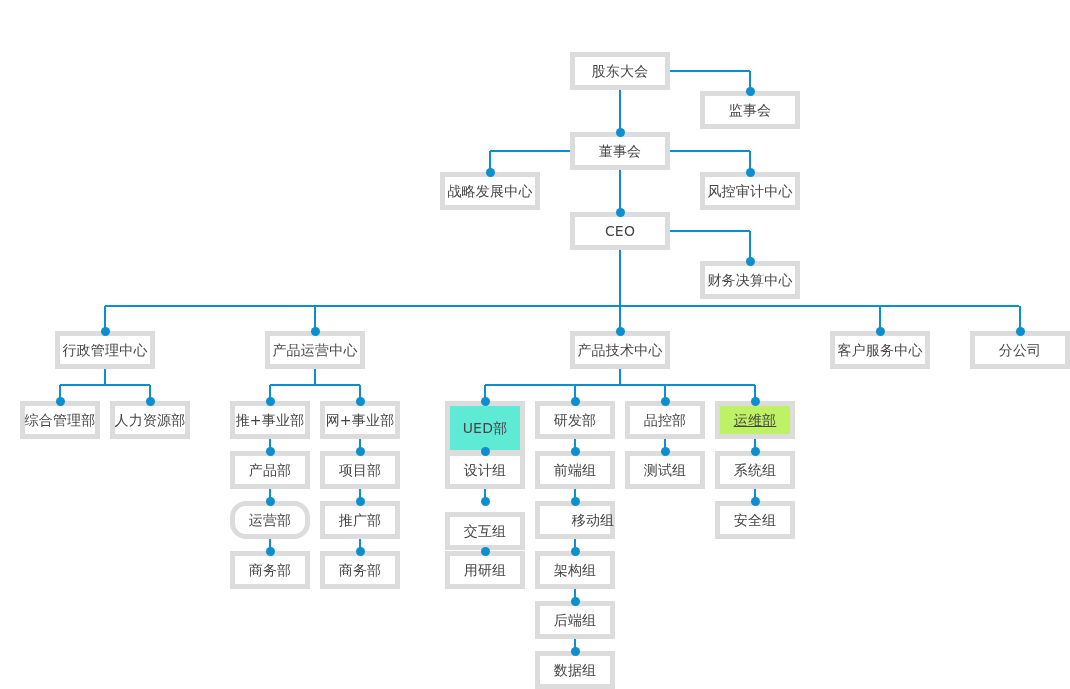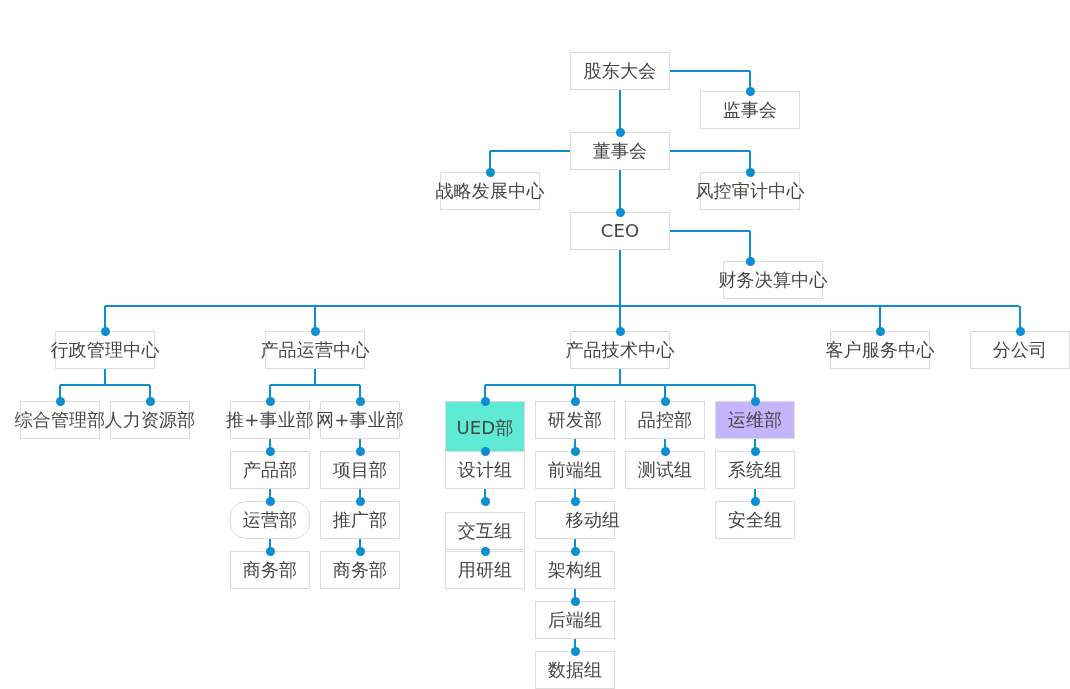--- a/index.html
+++ b/index.html
@@ -20,24 +20,24 @@
     position: absolute;
     left: 0;
     top: 0;
     width: 1070px;
     height: 689px;
     pointer-events: none;
   }
   .node {
     position: absolute;
     box-sizing: border-box;
-    border: 1px solid #0369a1;
+    border: 5px solid #0369a1;
     background: #ffffff;
     color: #454545;
-    font-size: 18px;
+    font-size: 14px;
     line-height: 1;
     display: flex;
     align-items: center;
     justify-content: center;
     text-align: center;
     white-space: nowrap;
     letter-spacing: 0.2px;
   }
   .dot {
     position: absolute;
@@ -102,40 +102,40 @@
       <line x1="575" y1="589" x2="575" y2="601" stroke="#0c8fce" stroke-width="1.6" shape-rendering="crispEdges"></line>
       <line x1="575" y1="639" x2="575" y2="651" stroke="#0c8fce" stroke-width="1.6" shape-rendering="crispEdges"></line>
     </svg>
   <div id="nodes">
       <div class="node" style="left: 570px; top: 52px; width: 100px; height: 38px; border-color: rgb(220, 220, 220); background: rgb(255, 255, 255); color: rgb(69, 69, 69);">股东大会</div>
       <div class="node" style="left: 700px; top: 91px; width: 100px; height: 38px; border-color: rgb(220, 220, 220); background: rgb(255, 255, 255); color: rgb(69, 69, 69);">监事会</div>
       <div class="node" style="left: 570px; top: 132px; width: 100px; height: 38px; border-color: rgb(220, 220, 220); background: rgb(255, 255, 255); color: rgb(69, 69, 69);">董事会</div>
       <div class="node" style="left: 440px; top: 172px; width: 100px; height: 38px; border-color: rgb(220, 220, 220); background: rgb(255, 255, 255); color: rgb(69, 69, 69);">战略发展中心</div>
       <div class="node" style="left: 700px; top: 172px; width: 100px; height: 38px; border-color: rgb(220, 220, 220); background: rgb(255, 255, 255); color: rgb(69, 69, 69);">风控审计中心</div>
       <div class="node" style="left: 570px; top: 212px; width: 100px; height: 38px; border-color: rgb(220, 220, 220); background: rgb(255, 255, 255); color: rgb(69, 69, 69);">CEO</div>
-      <div class="node" style="left: 700px; top: 261px; width: 100px; height: 38px; border-color: rgb(220, 220, 220); background: rgb(255, 255, 255); color: rgb(69, 69, 69); margin-left: 23px;">财务决算中心</div>
+      <div class="node" style="left: 700px; top: 261px; width: 100px; height: 38px; border-color: rgb(220, 220, 220); background: rgb(255, 255, 255); color: rgb(69, 69, 69);">财务决算中心</div>
       <div class="node" style="left: 55px; top: 331px; width: 100px; height: 38px; border-color: rgb(220, 220, 220); background: rgb(255, 255, 255); color: rgb(69, 69, 69);">行政管理中心</div>
       <div class="node" style="left: 265px; top: 331px; width: 100px; height: 38px; border-color: rgb(220, 220, 220); background: rgb(255, 255, 255); color: rgb(69, 69, 69);">产品运营中心</div>
       <div class="node" style="left: 570px; top: 331px; width: 100px; height: 38px; border-color: rgb(220, 220, 220); background: rgb(255, 255, 255); color: rgb(69, 69, 69);">产品技术中心</div>
       <div class="node" style="left: 830px; top: 331px; width: 100px; height: 38px; border-color: rgb(220, 220, 220); background: rgb(255, 255, 255); color: rgb(69, 69, 69);">客户服务中心</div>
       <div class="node" style="left: 970px; top: 331px; width: 100px; height: 38px; border-color: rgb(220, 220, 220); background: rgb(255, 255, 255); color: rgb(69, 69, 69);">分公司</div>
       <div class="node" style="left: 20px; top: 401px; width: 80px; height: 38px; border-color: rgb(220, 220, 220); background: rgb(255, 255, 255); color: rgb(69, 69, 69);">综合管理部</div>
       <div class="node" style="left: 110px; top: 401px; width: 80px; height: 38px; border-color: rgb(220, 220, 220); background: rgb(255, 255, 255); color: rgb(69, 69, 69);">人力资源部</div>
       <div class="node" style="left: 230px; top: 401px; width: 80px; height: 38px; border-color: rgb(220, 220, 220); background: rgb(255, 255, 255); color: rgb(69, 69, 69);">推+事业部</div>
       <div class="node" style="left: 320px; top: 401px; width: 80px; height: 38px; border-color: rgb(220, 220, 220); background: rgb(255, 255, 255); color: rgb(69, 69, 69);">网+事业部</div>
       <div class="node" style="left: 230px; top: 451px; width: 80px; height: 38px; border-color: rgb(220, 220, 220); background: rgb(255, 255, 255); color: rgb(69, 69, 69);">产品部</div>
       <div class="node" style="left: 320px; top: 451px; width: 80px; height: 38px; border-color: rgb(220, 220, 220); background: rgb(255, 255, 255); color: rgb(69, 69, 69);">项目部</div>
       <div class="node" style="left: 230px; top: 501px; width: 80px; height: 38px; border-color: rgb(220, 220, 220); background: rgb(255, 255, 255); color: rgb(69, 69, 69); border-radius: 16px;">运营部</div>
       <div class="node" style="left: 320px; top: 501px; width: 80px; height: 38px; border-color: rgb(220, 220, 220); background: rgb(255, 255, 255); color: rgb(69, 69, 69);">推广部</div>
       <div class="node" style="left: 230px; top: 551px; width: 80px; height: 38px; border-color: rgb(220, 220, 220); background: rgb(255, 255, 255); color: rgb(69, 69, 69);">商务部</div>
       <div class="node" style="left: 320px; top: 551px; width: 80px; height: 38px; border-color: rgb(220, 220, 220); background: rgb(255, 255, 255); color: rgb(69, 69, 69);">商务部</div>
       <div class="node" style="left: 445px; top: 401px; width: 80px; height: 54px; border-color: rgb(220, 220, 220); background: #5eead4; color: rgb(69, 69, 69);">UED部</div>
       <div class="node" style="left: 535px; top: 401px; width: 80px; height: 38px; border-color: rgb(220, 220, 220); background: rgb(255, 255, 255); color: rgb(69, 69, 69);">研发部</div>
       <div class="node" style="left: 625px; top: 401px; width: 80px; height: 38px; border-color: rgb(220, 220, 220); background: rgb(255, 255, 255); color: rgb(69, 69, 69);">品控部</div>
-      <div class="node" style="left: 715px; top: 401px; width: 80px; height: 38px; border-color: rgb(220, 220, 220); background: #c4b5fd; color: rgb(69, 69, 69);">运维部</div>
+      <div class="node" style="left: 715px; top: 401px; width: 80px; height: 38px; border-color: rgb(220, 220, 220); background: #bef264; color: rgb(69, 69, 69); text-decoration: underline;">运维部</div>
       <div class="node" style="left: 445px; top: 451px; width: 80px; height: 38px; border-color: rgb(220, 220, 220); background: rgb(255, 255, 255); color: rgb(69, 69, 69);">设计组</div>
       <div class="node" style="left: 535px; top: 451px; width: 80px; height: 38px; border-color: rgb(220, 220, 220); background: rgb(255, 255, 255); color: rgb(69, 69, 69);">前端组</div>
       <div class="node" style="left: 625px; top: 451px; width: 80px; height: 38px; border-color: rgb(220, 220, 220); background: rgb(255, 255, 255); color: rgb(69, 69, 69);">测试组</div>
       <div class="node" style="left: 715px; top: 451px; width: 80px; height: 38px; border-color: rgb(220, 220, 220); background: rgb(255, 255, 255); color: rgb(69, 69, 69);">系统组</div>
       <div class="node" style="left: 445px; top: 501px; width: 80px; height: 38px; border-color: rgb(220, 220, 220); background: rgb(255, 255, 255); color: rgb(69, 69, 69); margin-top: 11px;">交互组</div>
       <div class="node" style="left: 535px; top: 501px; width: 80px; height: 38px; border-color: rgb(220, 220, 220); background: rgb(255, 255, 255); color: rgb(69, 69, 69); padding-left: 36px;">移动组</div>
       <div class="node" style="left: 715px; top: 501px; width: 80px; height: 38px; border-color: rgb(220, 220, 220); background: rgb(255, 255, 255); color: rgb(69, 69, 69);">安全组</div>
       <div class="node" style="left: 445px; top: 551px; width: 80px; height: 38px; border-color: rgb(220, 220, 220); background: rgb(255, 255, 255); color: rgb(69, 69, 69);">用研组</div>
       <div class="node" style="left: 535px; top: 551px; width: 80px; height: 38px; border-color: rgb(220, 220, 220); background: rgb(255, 255, 255); color: rgb(69, 69, 69);">架构组</div>
       <div class="node" style="left: 535px; top: 601px; width: 80px; height: 38px; border-color: rgb(220, 220, 220); background: rgb(255, 255, 255); color: rgb(69, 69, 69);">后端组</div>

